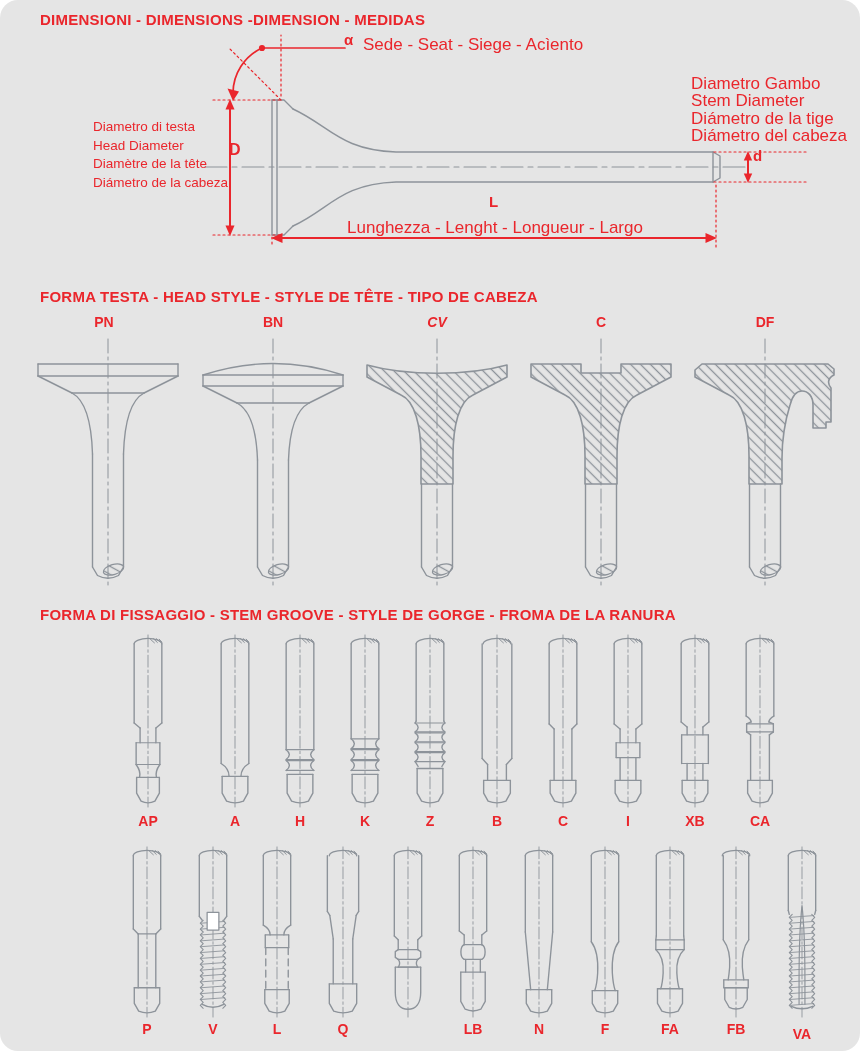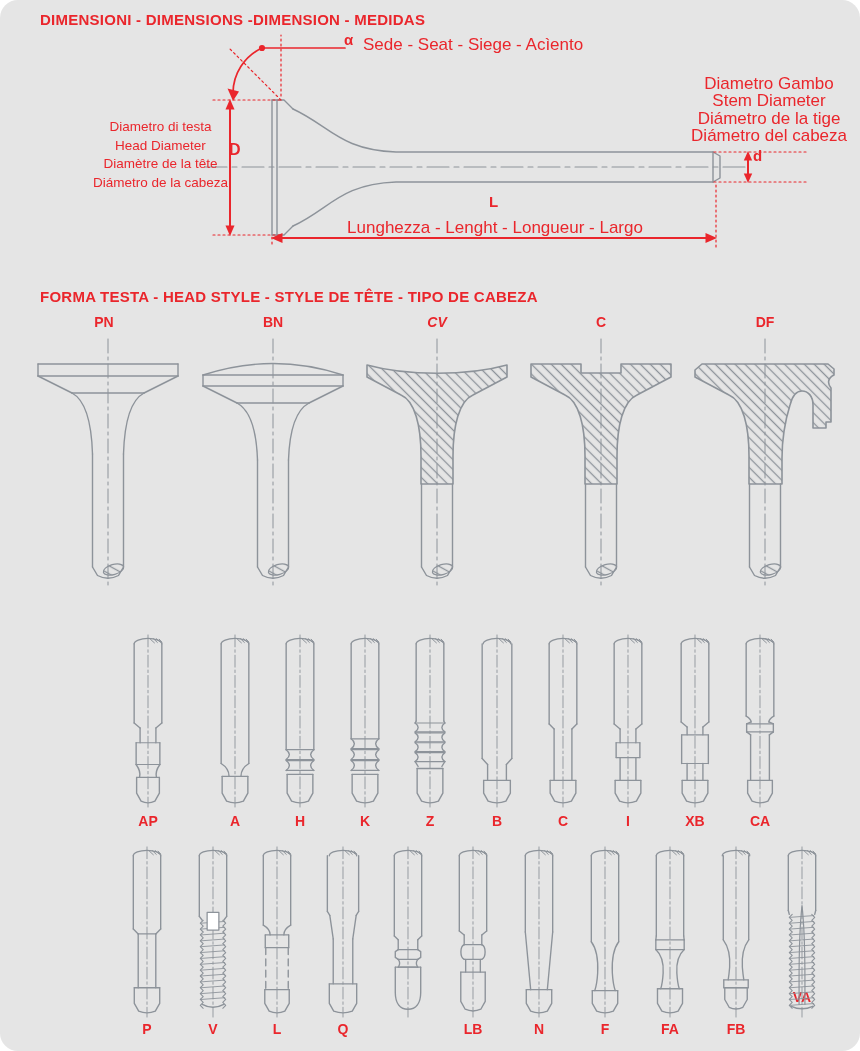--- a/index.html
+++ b/index.html
@@ -2,21 +2,21 @@
 <html style="--accent: #ea262c;"><head>
 <meta charset="utf-8">
 <style>
   *{margin:0;padding:0;box-sizing:border-box}
   html,body{background:#fff}
   .page{position:relative;width:860px;height:1051px;background:#e5e5e5;overflow:hidden;
         font-family:"Liberation Sans","DejaVu Sans",sans-serif;border-radius:18px;}
   .sec-title{position:absolute;left:40px;color:var(--accent);font-weight:bold;
              font-size:15px;letter-spacing:.25px;white-space:nowrap}
   .lbl{position:absolute;color:var(--accent);font-size:17px;line-height:1.34;white-space:nowrap}
-  .lbl.right{text-align:center}
+  .lbl.right{text-align:left}
   .sym{position:absolute;color:var(--accent);font-weight:bold;font-size:15px;white-space:nowrap}
   .fig-label{position:absolute;color:var(--accent);font-weight:bold;font-size:14px;
              text-align:center;width:60px;white-space:nowrap}
   svg{position:absolute;display:block;overflow:visible}
 </style>
 </head>
 <body>
 
 <div class="page">
 
@@ -141,20 +141,21 @@
       <svg width="150" height="262" viewBox="0 0 150 262" style="left: 690px; top: 334px;">
         <path d="M75,5 V252" fill="none" stroke="#8d939a" stroke-width="1" stroke-dasharray="14 4 3 4" stroke-linejoin="round" stroke-linecap="round"></path>
         <path d="M5,36 L12,30 H138 L144,35 V41 C138,44 137,49 141,54 L141,88 L136,88 L136,94 L123,94 L123,71 C123,62 118,57 112,57 C105,57 102,63 100,71 C96,84 92,102 92,124 L92,150 L59,150 L59,122 C59,92 53,67 39,61 L5,43 Z" fill="url(#hatch)" stroke="#8d939a" stroke-width="1.6" stroke-linejoin="round" stroke-linecap="round"></path>
         <path d="M59.5,150 V233" fill="none" stroke="#8d939a" stroke-width="1.4" stroke-linejoin="round" stroke-linecap="round"></path>
         <path d="M90.5,150 V233" fill="none" stroke="#8d939a" stroke-width="1.4" stroke-linejoin="round" stroke-linecap="round"></path>
         <path d="M59.5,233 L64.5,241.5 Q75,247 85.5,241.5 L90.5,233" fill="none" stroke="#8d939a" stroke-width="1.4" stroke-linejoin="round" stroke-linecap="round"></path>
         <ellipse cx="80.5" cy="235.5" rx="10.5" ry="5" transform="rotate(-16 80.5 235.5)" fill="url(#hatch)" stroke="#8d939a" stroke-width="1.2"></ellipse>
       </svg>
     </div>
 
+  <h2 class="sec-title" style="top:606px">FORMA DI FISSAGGIO - STEM GROOVE - STYLE DE GORGE - FROMA DE LA RANURA</h2>
   <div id="stemRow1">
       <div class="fig-label" style="left: 118px; top: 813px;">AP</div>
       <svg width="60" height="178" viewBox="0 0 60 180" style="left: 118px; top: 632px;">
         <path d="M30,3 V177" fill="none" stroke="#8d939a" stroke-width="0.9" stroke-dasharray="12 3 2.5 3" stroke-linejoin="round" stroke-linecap="round"></path>
         <path d="M16,12 A14,5.5 0 0 1 44,12" fill="none" stroke="#8d939a" stroke-width="1.4" stroke-linejoin="round" stroke-linecap="round"></path>
         <path d="M32.5,7.4 L36.5,11 M35.5,6.8 L39.5,10.6 M38.5,6.8 L42.5,10.3 M41.3,7.3 L44,10.2" fill="none" stroke="#8d939a" stroke-width="1" stroke-linejoin="round" stroke-linecap="round"></path>
         <path d="M16,12 V92 M44,12 V92" fill="none" stroke="#8d939a" stroke-width="1.4" stroke-linejoin="round" stroke-linecap="round"></path>
         <path d="M16,92 L22,97 M44,92 L38,97" fill="none" stroke="#8d939a" stroke-width="1.4" stroke-linejoin="round" stroke-linecap="round"></path>
         <path d="M22,97 V112 M38,97 V112" fill="none" stroke="#8d939a" stroke-width="1.4" stroke-linejoin="round" stroke-linecap="round"></path>
         <path d="M18,112 H42" fill="none" stroke="#8d939a" stroke-width="1.2" stroke-linejoin="round" stroke-linecap="round"></path>
@@ -419,21 +420,21 @@
         <path d="M30,3 V177" fill="none" stroke="#8d939a" stroke-width="0.9" stroke-dasharray="12 3 2.5 3" stroke-linejoin="round" stroke-linecap="round"></path>
         <path d="M16,12 A14,5.5 0 0 1 44,12" fill="none" stroke="#8d939a" stroke-width="1.4" stroke-linejoin="round" stroke-linecap="round"></path>
         <path d="M32.5,7.4 L36.5,11 M35.5,6.8 L39.5,10.6 M38.5,6.8 L42.5,10.3 M41.3,7.3 L44,10.2" fill="none" stroke="#8d939a" stroke-width="1" stroke-linejoin="round" stroke-linecap="round"></path>
         <path d="M17,12 V98 M43,12 V98" fill="none" stroke="#8d939a" stroke-width="1.4" stroke-linejoin="round" stroke-linecap="round"></path>
         <path d="M17,98 C23,106 24,118 23.5,126 C23,132 22.5,136 22,139 M43,98 C37,106 36,118 36.5,126 C37,132 37.5,136 38,139" fill="none" stroke="#8d939a" stroke-width="1.4" stroke-linejoin="round" stroke-linecap="round"></path>
         <path d="M17.5,139 H42.5 M17.5,147 H42.5" fill="none" stroke="#8d939a" stroke-width="1.2" stroke-linejoin="round" stroke-linecap="round"></path>
         <path d="M17.5,139 V147 M42.5,139 V147" fill="none" stroke="#8d939a" stroke-width="1.4" stroke-linejoin="round" stroke-linecap="round"></path>
         <path d="M18.5,147 H41.5" fill="none" stroke="#8d939a" stroke-width="1.4" stroke-linejoin="round" stroke-linecap="round"></path>
         <path d="M18.5,147 V159 L23,167 Q30,170.5 37,167 L41.5,159 V147" fill="none" stroke="#8d939a" stroke-width="1.4" stroke-linejoin="round" stroke-linecap="round"></path>
       </svg>
-      <div class="fig-label" style="left: 772px; top: 989px;">VA</div>
+      <div class="fig-label" style="left: 772px; top: 1026px;">VA</div>
       <svg width="60" height="176" viewBox="0 0 60 180" style="left: 772px; top: 844px;">
         <path d="M30,3 V177" fill="none" stroke="#8d939a" stroke-width="0.9" stroke-dasharray="12 3 2.5 3" stroke-linejoin="round" stroke-linecap="round"></path>
         <path d="M16,12 A14,5.5 0 0 1 44,12" fill="none" stroke="#8d939a" stroke-width="1.4" stroke-linejoin="round" stroke-linecap="round"></path>
         <path d="M32.5,7.4 L36.5,11 M35.5,6.8 L39.5,10.6 M38.5,6.8 L42.5,10.3 M41.3,7.3 L44,10.2" fill="none" stroke="#8d939a" stroke-width="1" stroke-linejoin="round" stroke-linecap="round"></path>
         <path d="M16,12 V68 M44,12 V68" fill="none" stroke="#8d939a" stroke-width="1.4" stroke-linejoin="round" stroke-linecap="round"></path>
         <path d="M16,68 L17,72 M44,68 L43,72" fill="none" stroke="#8d939a" stroke-width="1.4" stroke-linejoin="round" stroke-linecap="round"></path>
         <path d="M20,72 L17,75 L20,78 L17,81 L20,84 L17,87 L20,90 L17,93 L20,96 L17,99 L20,102 L17,105 L20,108 L17,111 L20,114 L17,117 L20,120 L17,123 L20,126 L17,129 L20,132 L17,135 L20,138 L17,141 L20,144 L17,147 L20,150 L17,153 L20,156 L17,159 L20,162 L17,165 L20,168" fill="none" stroke="#8d939a" stroke-width="1.1" stroke-linejoin="round" stroke-linecap="round"></path>
         <path d="M40,72 L43,75 L40,78 L43,81 L40,84 L43,87 L40,90 L43,93 L40,96 L43,99 L40,102 L43,105 L40,108 L43,111 L40,114 L43,117 L40,120 L43,123 L40,126 L43,129 L40,132 L43,135 L40,138 L43,141 L40,144 L43,147 L40,150 L43,153 L40,156 L43,159 L40,162 L43,165 L40,168" fill="none" stroke="#8d939a" stroke-width="1.1" stroke-linejoin="round" stroke-linecap="round"></path>
         <path d="M18,75 L42,73.2" fill="none" stroke="#8d939a" stroke-width="0.9" stroke-linejoin="round" stroke-linecap="round"></path>
         <path d="M18,81 L42,79.2" fill="none" stroke="#8d939a" stroke-width="0.9" stroke-linejoin="round" stroke-linecap="round"></path>

